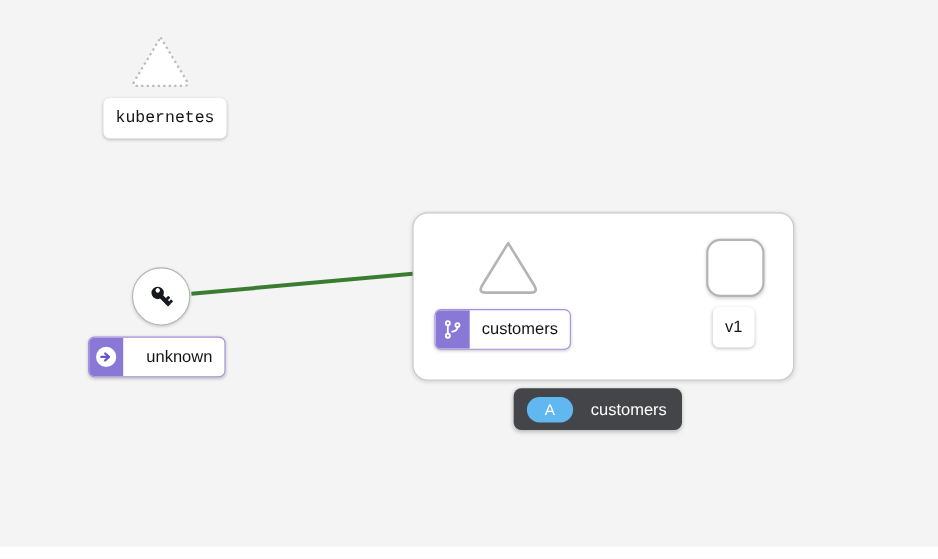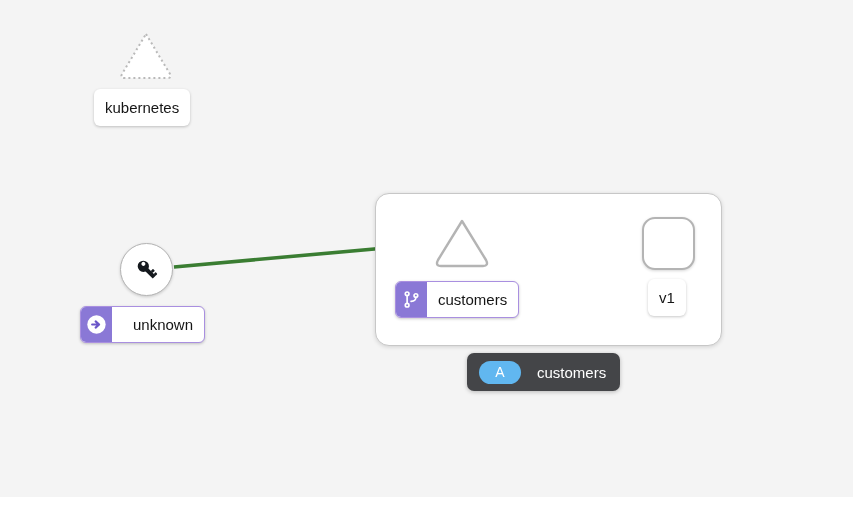--- a/index.html
+++ b/index.html
@@ -81,20 +81,21 @@
     position: absolute;
     left: 118px;
     top: 30px;
     width: 56px;
     height: 52px;
   }
   #label-kubernetes {
     left: 94px;
     top: 89px;
     height: 37px;
+    font-family: Liberation Mono, monospace;
   }
 
   
   #node-unknown-shape {
     position: absolute;
     left: 120px;
     top: 243px;
     width: 53px;
     height: 53px;
     border-radius: 50%;

